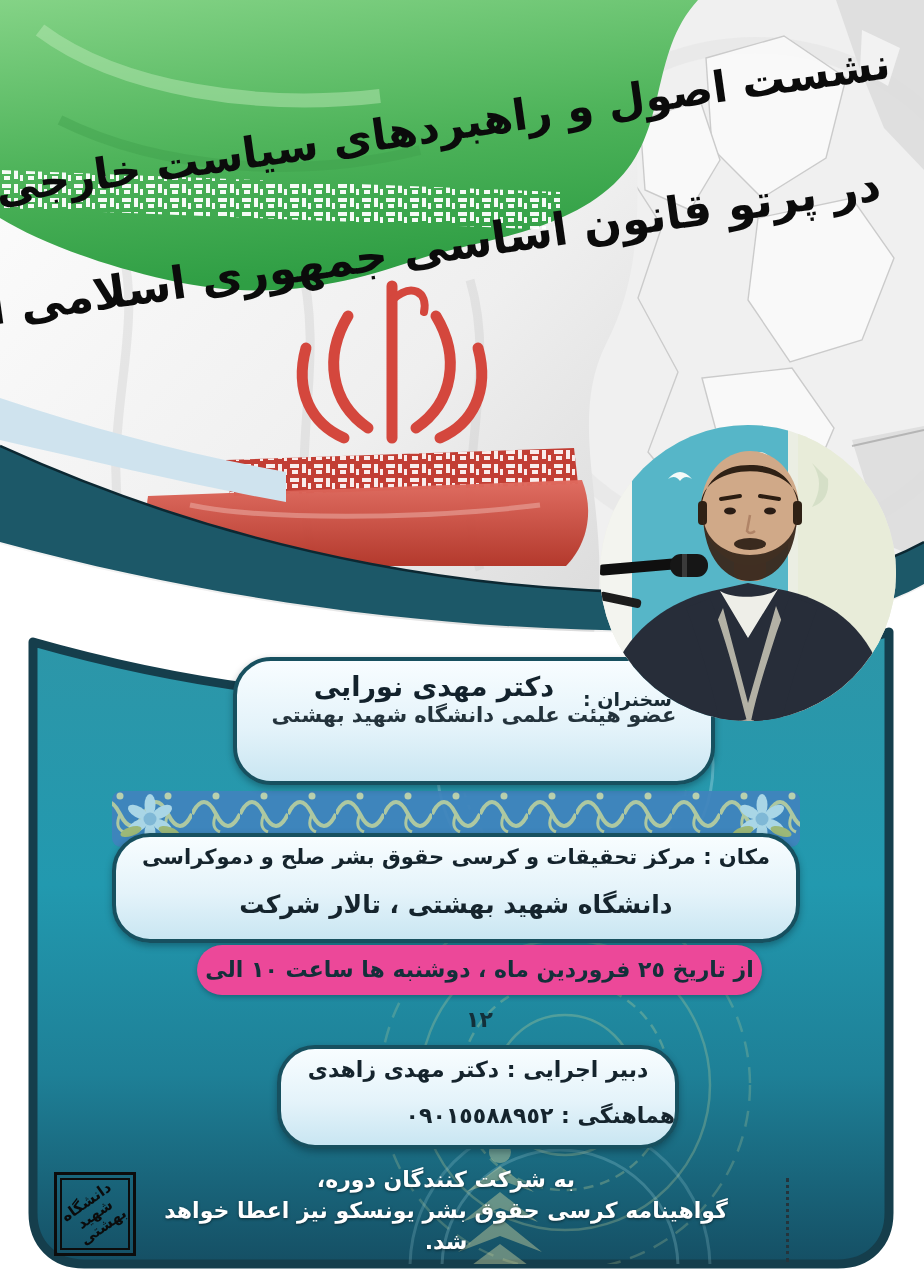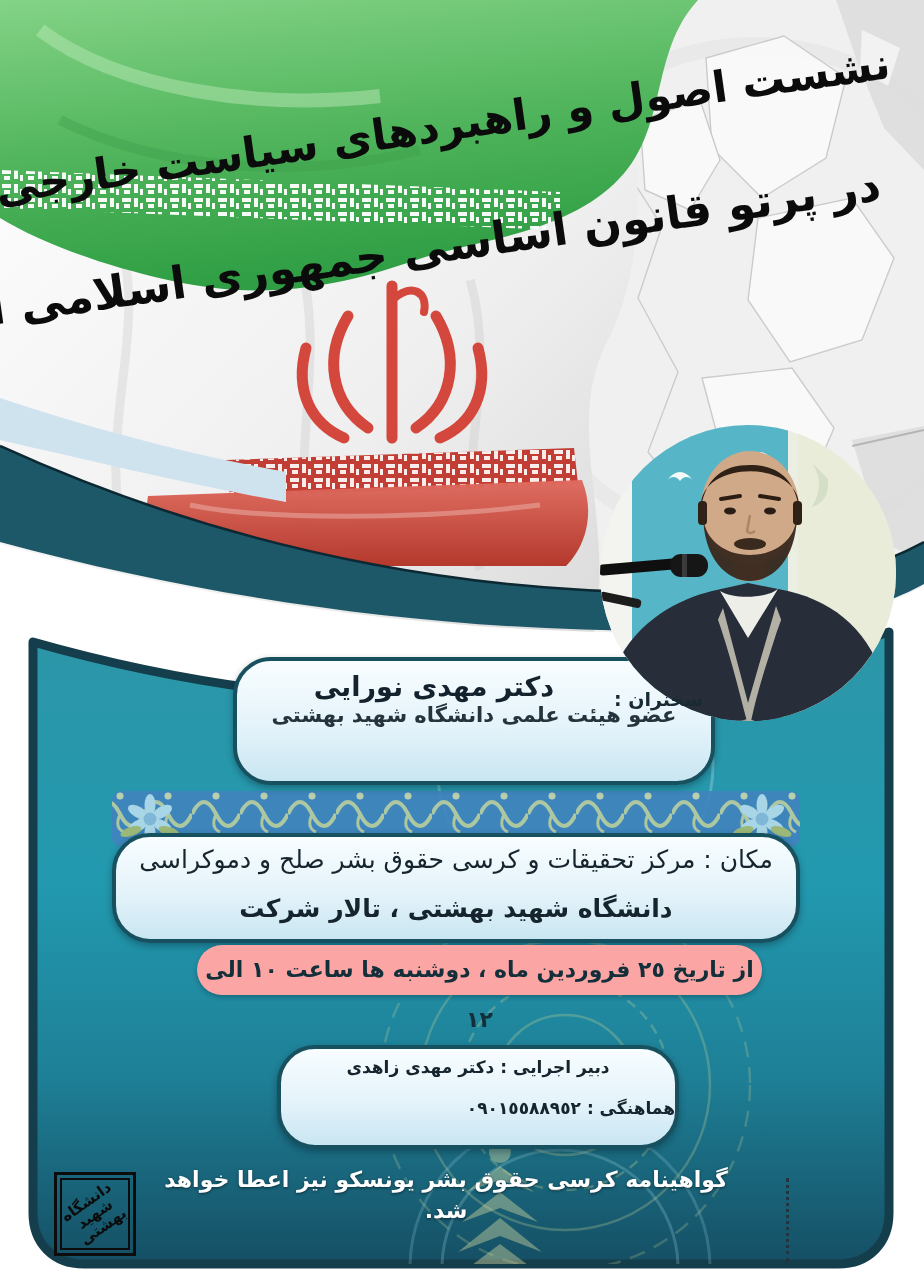--- a/index.html
+++ b/index.html
@@ -28,35 +28,35 @@
     box-shadow:0 3px 7px rgba(0,20,30,.35);
     color:#15242d; text-align:center;
   }
   .speaker-pill   { left:233px; top:657px;  width:482px; height:128px; }
   .location-pill  { left:112px; top:833px;  width:688px; height:110px; padding-top:10px; }
   .secretary-pill { left:277px; top:1045px; width:402px; height:104px; padding-top:10px; }
 
   .speaker-name { margin:10px 115px 0 35px; font-size:27px; font-weight:700; line-height:1.2; color:#13222c; }
   .speaker-affiliation { font-size:21px; font-weight:700; color:#24333c; }
 
-  .location-line1 { font-size:25px; font-weight:400; line-height:1.0; }
+  .location-line1 { font-size:21px; font-weight:700; line-height:1.0; }
   .location-line2 { font-size:25px; font-weight:700; margin-top:22px; }
 
   .date-capsule {
     position:absolute; left:197px; top:945px; width:565px; height:50px; z-index:2;
-    background:#fca5a5; border-radius:26px; box-shadow:0 2px 5px rgba(0,20,30,.3);
+    background:#ec4899; border-radius:26px; box-shadow:0 2px 5px rgba(0,20,30,.3);
     color:#13303a; font-size:22px; font-weight:700; text-align:center; line-height:50px;
   }
 
-  .secretary-line { font-size:17px; font-weight:700; line-height:1.0; }
+  .secretary-line { font-size:22px; font-weight:700; line-height:1.0; }
   .secretary-line + .secretary-line { margin-top:24px;text-align:right; }
 
   .speaker-label {
     position:absolute; left:583px; top:688px; width:120px; z-index:5;
-    font-size:19px; font-weight:700; color:#182a33; text-align:right;
+    font-size:19px; font-weight:700; color:#182a33; text-align:left;
   }
 
   
   .photo-wrap { position:absolute; left:598px; top:423px; width:300px; height:300px; z-index:3; }
 
   
   .footer-note {
     position:absolute; left:140px; top:1165px; width:612px; z-index:4;
     color:#ffffff; font-size:22px; font-weight:700; text-align:center; line-height:1.4;
     text-shadow:0 1px 3px rgba(0,0,0,.55);
@@ -277,20 +277,21 @@
           <rect x="84" y="131" width="5" height="23" fill="#3a3a3a"></rect>
           <rect x="2" y="168" width="42" height="9" rx="4" fill="#1c1c1c" transform="rotate(12 2 172)"></rect>
         </g>
       </g>
     </svg>
   </div>
 
   <div class="speaker-label fa">سخنران :</div>
 
   <div class="footer-note fa">
+    <div>به شرکت کنندگان دوره،</div>
     <div>گواهینامه کرسی حقوق بشر یونسکو نیز اعطا خواهد شد.</div>
   </div>
 
   <div class="uni-logo">
     <div class="uni-logo-inner">
       <span class="uni-logo-text fa">دانشگاه شهید بهشتی</span>
     </div>
   </div>
 
 

